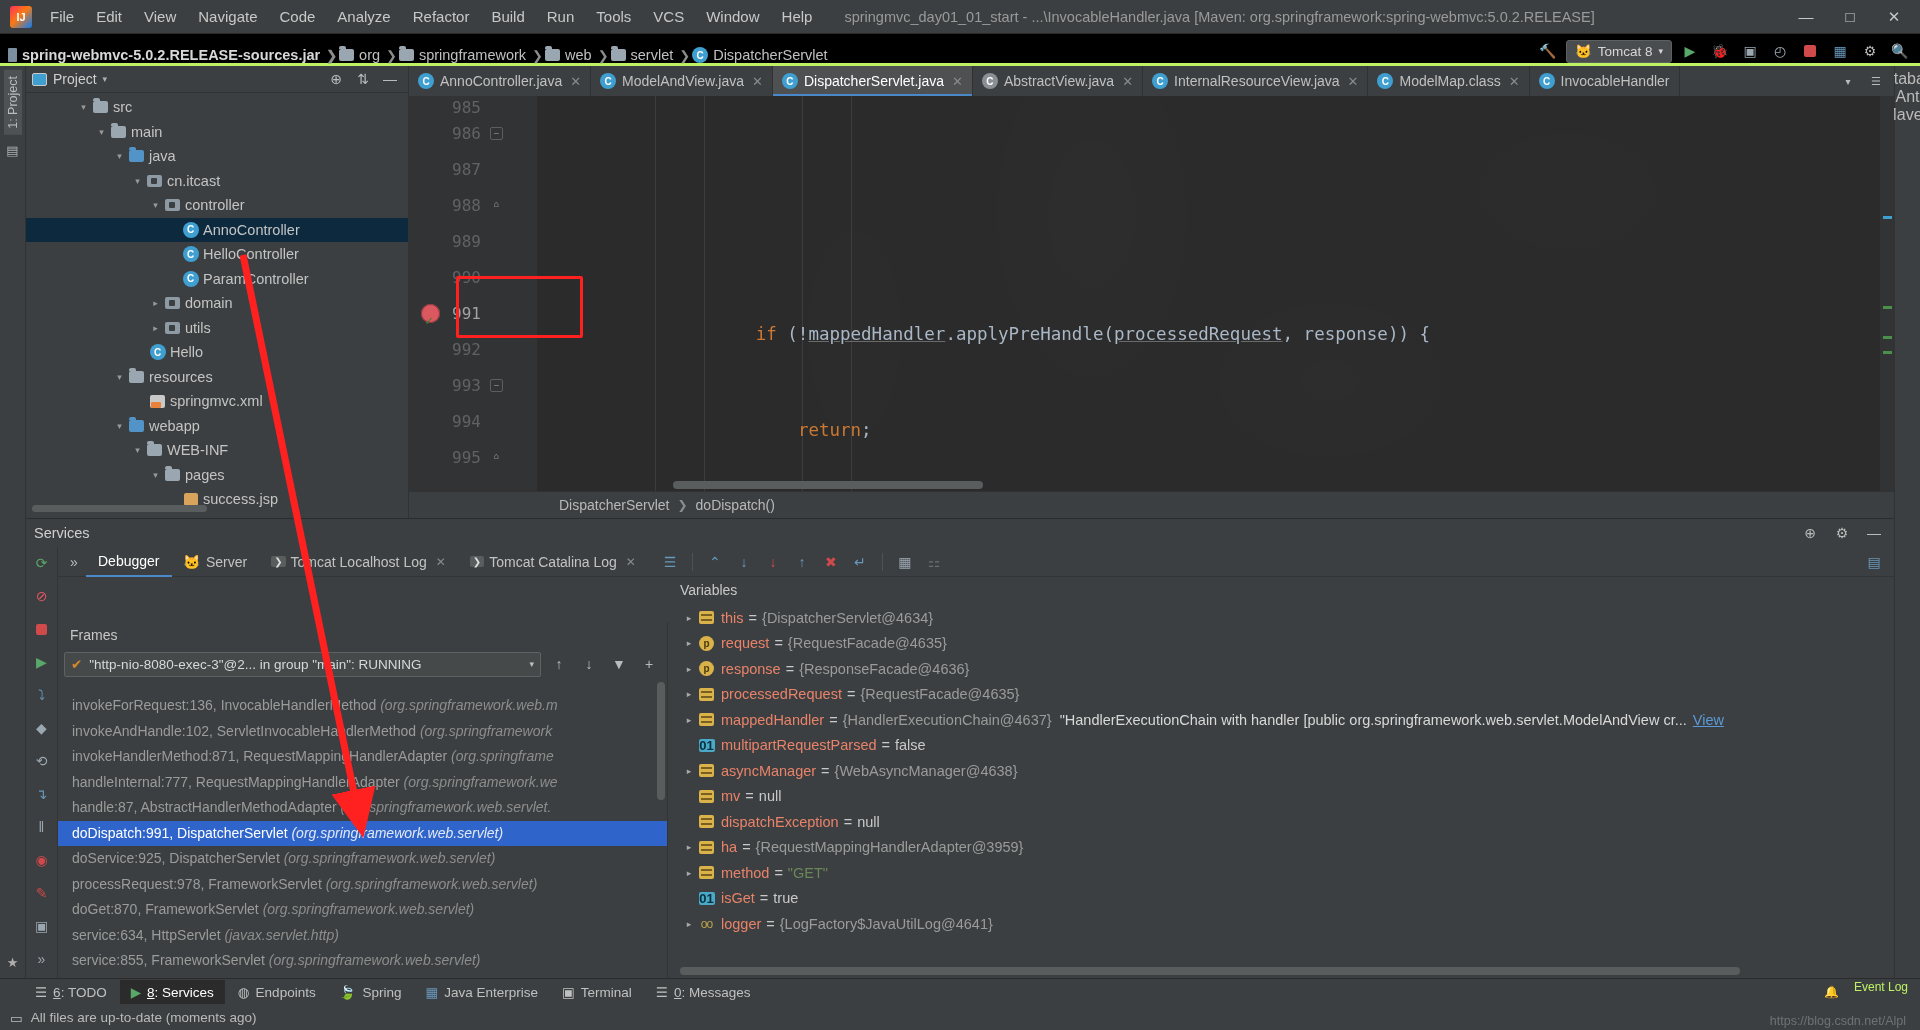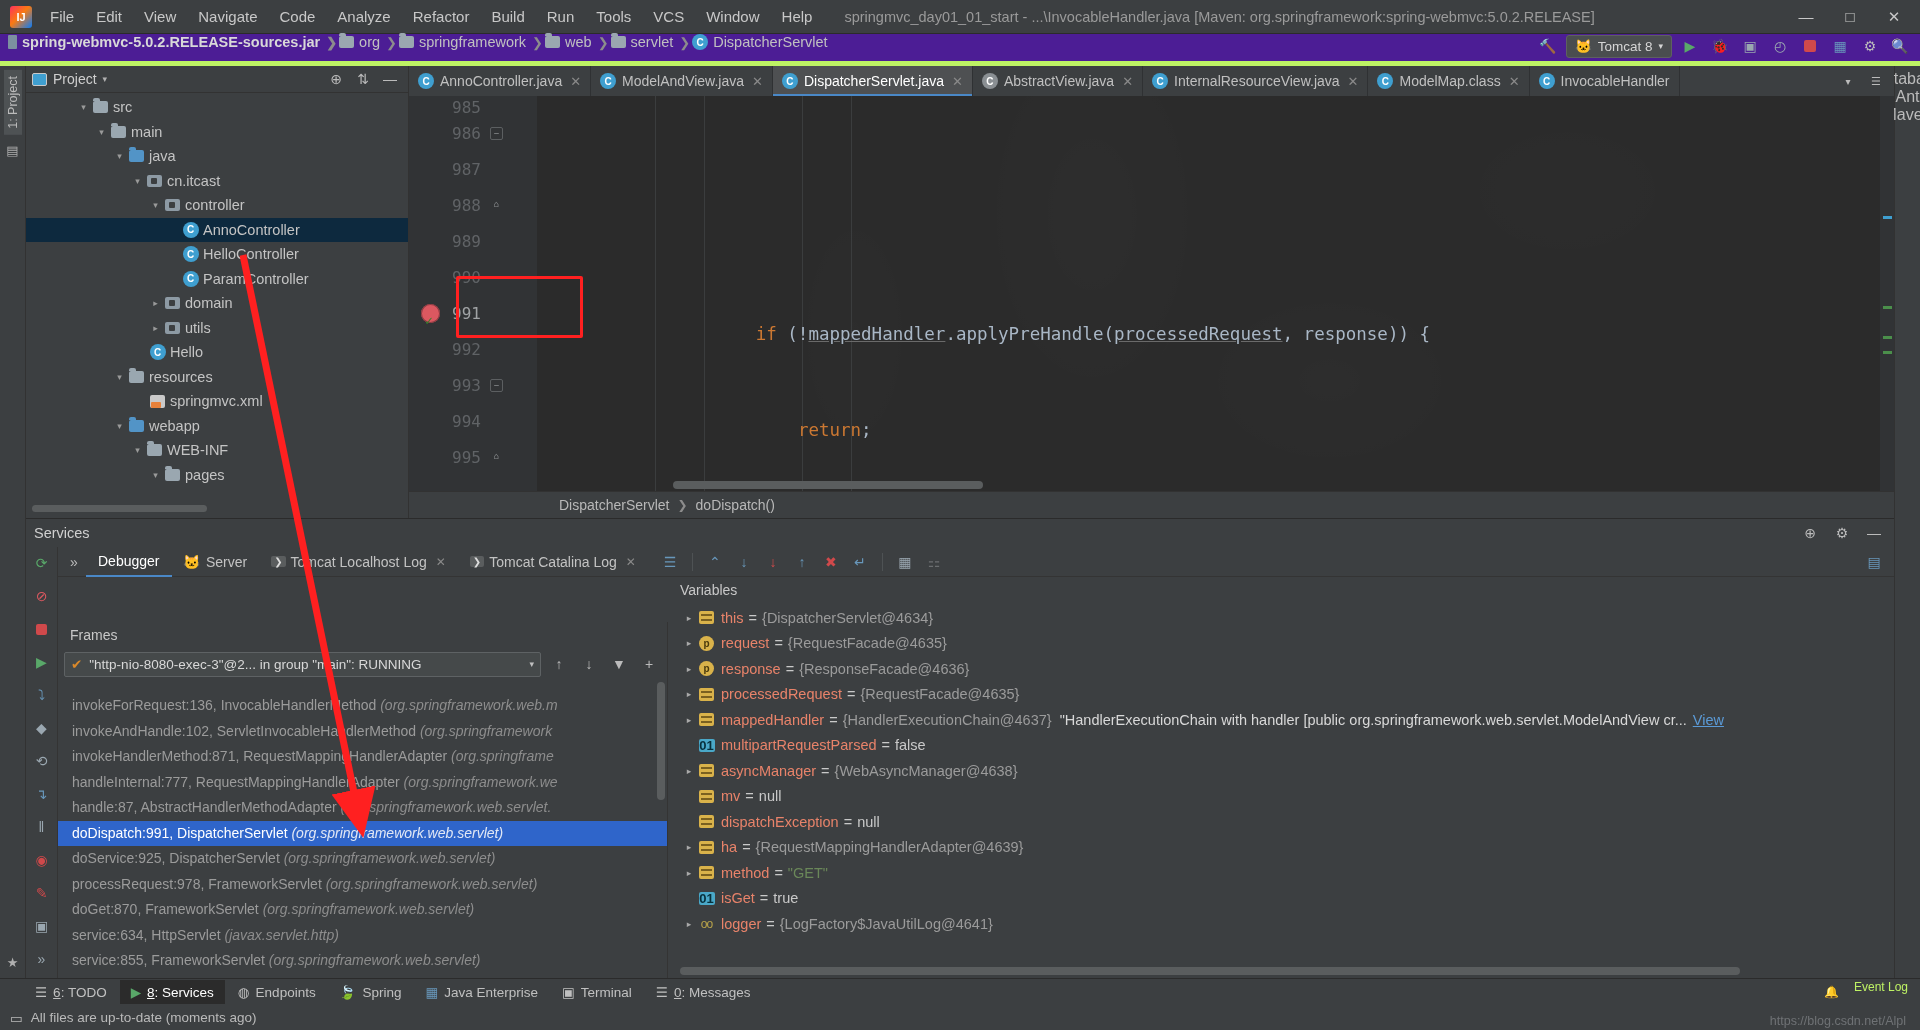--- a/index.html
+++ b/index.html
@@ -32,22 +32,22 @@
     overflow:hidden; text-overflow:ellipsis; max-width:880px;
   }
   .win-btns { margin-left:auto; display:flex; align-items:center; padding-right:4px; }
   .win-btn {
     width:44px; height:32px; display:flex; align-items:center; justify-content:center;
     font-size:15px; color:#c8c8c8;
   }
 
   
   .navbar {
-    height:32px; background:#4c1d95; display:flex; align-items:flex-start;
-    border-bottom:5px solid #bef264; flex:0 0 32px; padding-left:8px; position:relative;
+    height:32px; background:#000000; display:flex; align-items:flex-end;
+    border-bottom:3px solid #bef264; flex:0 0 32px; padding-left:8px; position:relative;
   }
   .crumb { display:flex; align-items:center; font-size:14.5px; color:#c0c0c0; white-space:nowrap; }
   .crumb .sep { margin:0 2px 0 6px; color:#8c8c8c; font-size:13px; }
   .crumb-ico { margin-right:5px; display:inline-flex; }
   .crumb.first { font-weight:bold; color:#d8d8d8; }
   .navbar-right { margin-left:auto; display:flex; align-items:center; gap:6px; padding-right:8px; }
   .run-config {
     display:flex; align-items:center; gap:6px; background:#4a4d4f; border:1px solid #5e6060;
     border-radius:3px; padding:2px 8px; height:23px; font-size:13.5px; color:#d6d6d6;
   }
@@ -502,20 +502,26 @@
                   <span class="g-folder"></span>
                 </span>
               <span>WEB-INF</span>
             </div>
             <div class="tnode" style="padding-left:122px;">
               <span class="arrow">▾</span>
               <span class="ico">
                   <span class="g-folder"></span>
                 </span>
               <span>pages</span>
+            </div>
+            <div class="tnode" style="padding-left:155px;">
+              <span class="ico">
+                  <span class="g-jsp"></span>
+                </span>
+              <span>success.jsp</span>
             </div>
             <div class="proj-scroll"></div>
           </div>
         </div>
 
         <div class="editor">
           <div class="tabbar">
             <div class="etab">
               <span>
                   <span class="g-class">C</span>
@@ -846,21 +852,21 @@
                     <span class="vval bool">null</span>
                   </div>
 
                   <div class="vrow">
                     <span class="tri">▸</span>
                     <span class="vicon">
                         <span class="v-field"></span>
                       </span>
                     <span class="vname">ha</span>
                     <span class="veq">=</span>
-                    <span class="vval">{RequestMappingHandlerAdapter@4639}</span>
+                    <span class="vval">{RequestMappingHandlerAdapter@3959}</span>
                   </div>
 
                   <div class="vrow">
                     <span class="tri">▸</span>
                     <span class="vicon">
                         <span class="v-field"></span>
                       </span>
                     <span class="vname">method</span>
                     <span class="veq">=</span>
                     <span class="vval str">"GET"</span>

